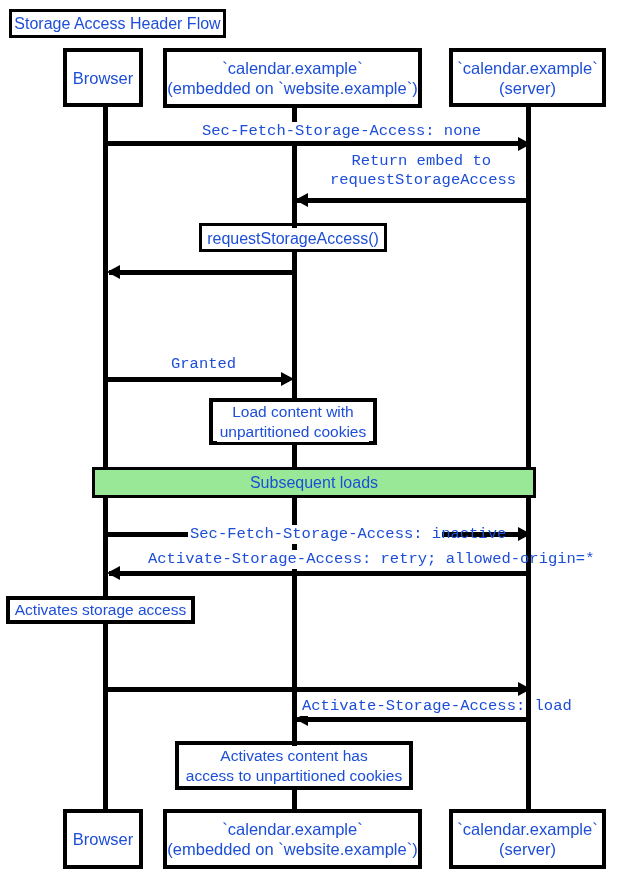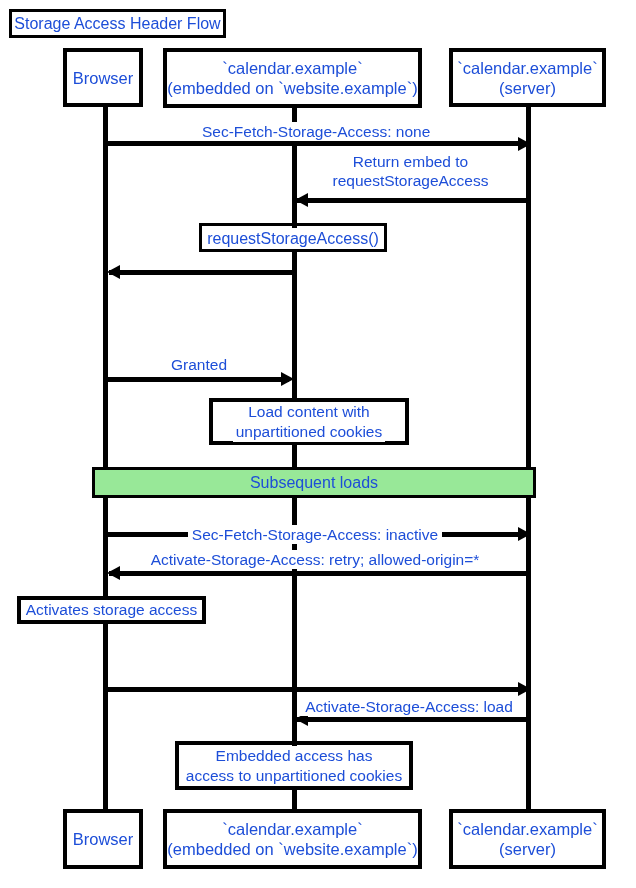--- a/index.html
+++ b/index.html
@@ -52,22 +52,22 @@
   #line-m2 { left: 297px; top: 198px; width: 231px; } #head-m2 { left: 295px; top: 193px; }
   #line-m3 { left: 109px; top: 270px; width: 185px; } #head-m3 { left: 107px; top: 265px; }
   #line-m4 { left: 105px; top: 377px; width: 184px; } #head-m4 { left: 281px; top: 372px; }
   #line-m5 { left: 105px; top: 532px; width: 419px; } #head-m5 { left: 518px; top: 527px; }
   #line-m6 { left: 109px; top: 571px; width: 419px; } #head-m6 { left: 107px; top: 566px; }
   #line-m7 { left: 105px; top: 687px; width: 419px; } #head-m7 { left: 518px; top: 682px; }
   #line-m8 { left: 297px; top: 717px; width: 231px; } #head-m8 { left: 295px; top: 712px; }
 
   
   .mlabel {
-    position: absolute; background: #fff; text-align: center;
-    font-size: 15.5px; line-height: 19px; white-space: nowrap; z-index: 4; padding: 0 2px;
+    position: absolute; background: #fff; text-align: right;
+    font-size: 15.5px; line-height: 19px; white-space: nowrap; z-index: 4; padding: 0 2px; font-family: Liberation Mono, monospace;
   }
   #label-m1 { left: 200px; top: 122px; width: 232px; }
   #label-m2 { left: 328px; top: 152px; width: 165px; }
   #label-m4 { left: 169px; top: 355px; width: 60px;  }
   #label-m5 { left: 188px; top: 509px; width: 254px; margin-top: 16px; }
   #label-m6 { left: 146px; top: 550px; width: 338px; }
   #label-m7 { left: 196px; top: 631px; width: 238px; line-height: 20px; }
   #label-m8 { left: 300px; top: 697px; width: 218px; }
 
   
@@ -79,22 +79,22 @@
   .call-box span { background: #fff; font-size: 16px; white-space: nowrap; padding: 0 3px; line-height: 21px; }
 
   
   .note {
     position: absolute; border: 4px solid #000; background: transparent;
     display: flex; flex-direction: column; align-items: center; justify-content: center;
     text-align: center; z-index: 4;
   }
   .note span { background: #fff; font-size: 15.5px; line-height: 20px; white-space: nowrap; padding: 0 3px; }
   #note-permission { left: 22px;  top: 292px; width: 165px; height: 48px; }
-  #note-load       { left: 209px; top: 398px; width: 200px; height: 47px; }
-  #note-activates  { left: 17px;   top: 596px; width: 189px; height: 28px; }
+  #note-load       { left: 209px; top: 398px; width: 168px; height: 47px; }
+  #note-activates  { left: 6px;   top: 596px; width: 189px; height: 28px; }
   #note-embedded   { left: 175px; top: 741px; width: 238px; height: 49px; }
 
   
   .divider {
     position: absolute; left: 92px; top: 467px; width: 444px; height: 31px;
     border: 3px solid #000; background: #98e898;
     display: flex; align-items: center; justify-content: center;
     font-size: 16px; white-space: nowrap; z-index: 4;
   }
 </style>
@@ -163,21 +163,21 @@
   </div>
 
   <div class="mline" id="line-m7"></div>
   <div class="head right" id="head-m7"></div>
 
   <div class="mlabel" id="label-m8">Activate-Storage-Access: load</div>
   <div class="mline" id="line-m8"></div>
   <div class="head left" id="head-m8"></div>
 
   <div class="note" id="note-embedded">
-    <span>Embedded access has</span>
+    <span>Activates content has</span>
     <span>access to unpartitioned cookies</span>
   </div>
 
   <div class="actor" id="actor-browser-bottom">
     <span>Browser</span>
   </div>
   <div class="actor" id="actor-embed-bottom">
     <span>`calendar.example`</span>
     <span>(embedded on `website.example`)</span>
   </div>

